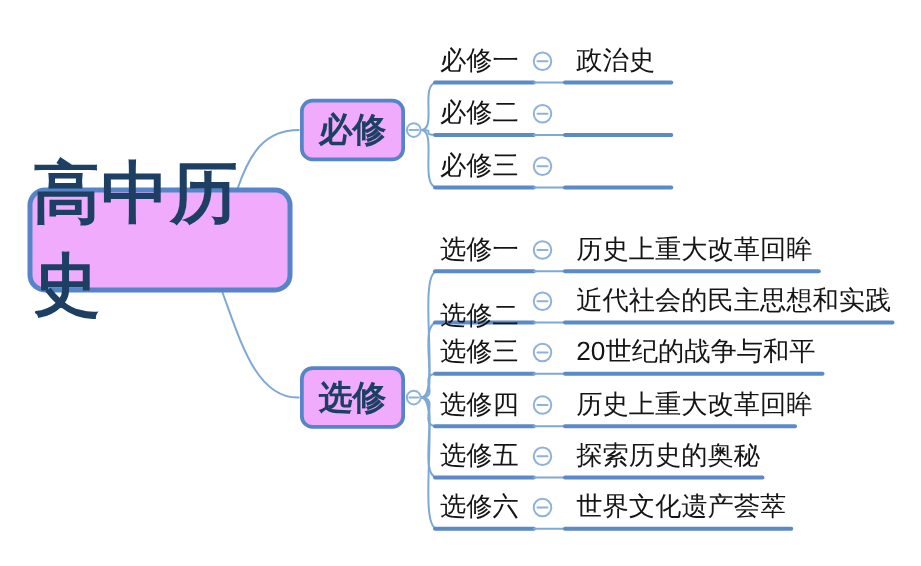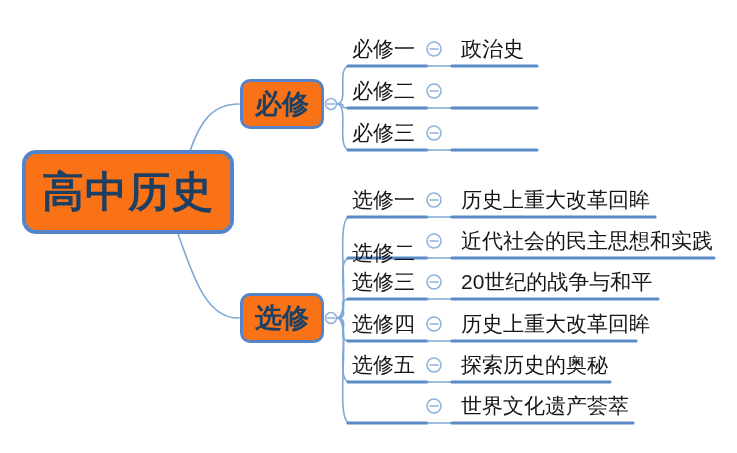--- a/index.html
+++ b/index.html
@@ -7,30 +7,30 @@
     position:relative;
     width:737px;height:453px;
     background:#ffffff;
     font-family:"Liberation Sans", sans-serif;
     overflow:hidden;
   }
   #wires{position:absolute;left:0;top:0;width:737px;height:453px;}
   .node{
     position:absolute;
     display:flex;align-items:center;justify-content:center;
-    background:#f97316;
+    background:#f0abfc;
     border:3px solid #5585c8;
     border-radius:10px;
     color:#1c3f63;font-weight:bold;
     box-sizing:border-box;
   }
   #root-node{
     left:22px;top:150px;width:212px;height:84px;
     border-width:4px;border-radius:14px;
-    font-size:42px;letter-spacing:1px;
+    font-size:54px;letter-spacing:1px;
   }
   #branch-node-bixiu{left:240px;top:79px;width:84px;height:50px;font-size:27px;}
   #branch-node-xuanxiu{left:240px;top:293px;width:84px;height:50px;font-size:27px;}
   .row-label,.row-topic{
     position:absolute;height:28px;line-height:28px;
     font-size:21px;color:#151515;white-space:nowrap;
   }
   .row-label{left:352px;}
   .row-topic{left:461px;}
   .wire-strong{stroke:#5b8ac7;stroke-width:3.2;fill:none;stroke-linecap:round;}
@@ -155,15 +155,16 @@
   <div class="row-label" style="top:186px">选修一</div>
   <div class="row-topic" style="top:186px">历史上重大改革回眸</div>
   <div class="row-label" style="top:239px">选修二</div>
   <div class="row-topic" style="top:227px">近代社会的民主思想和实践</div>
   <div class="row-label" style="top:268px">选修三</div>
   <div class="row-topic" style="top:268px">20世纪的战争与和平</div>
   <div class="row-label" style="top:310px">选修四</div>
   <div class="row-topic" style="top:310px">历史上重大改革回眸</div>
   <div class="row-label" style="top:351px">选修五</div>
   <div class="row-topic" style="top:351px">探索历史的奥秘</div>
+  <div class="row-label" style="top:392px">选修六</div>
   <div class="row-topic" style="top:392px">世界文化遗产荟萃</div>
 
 </div>
 
 </body></html>

